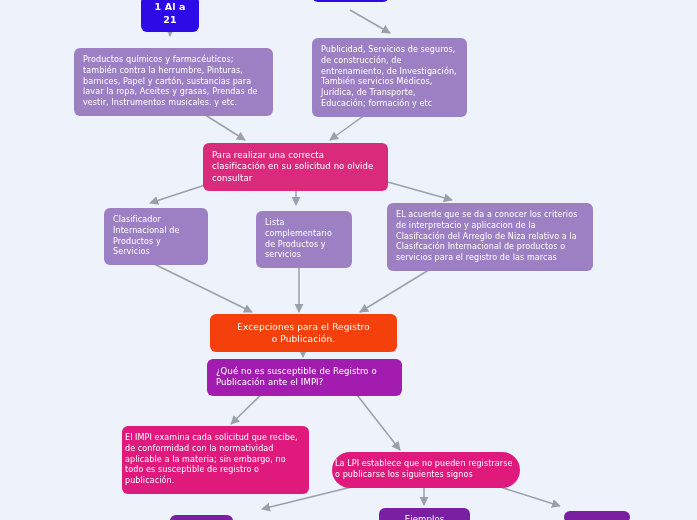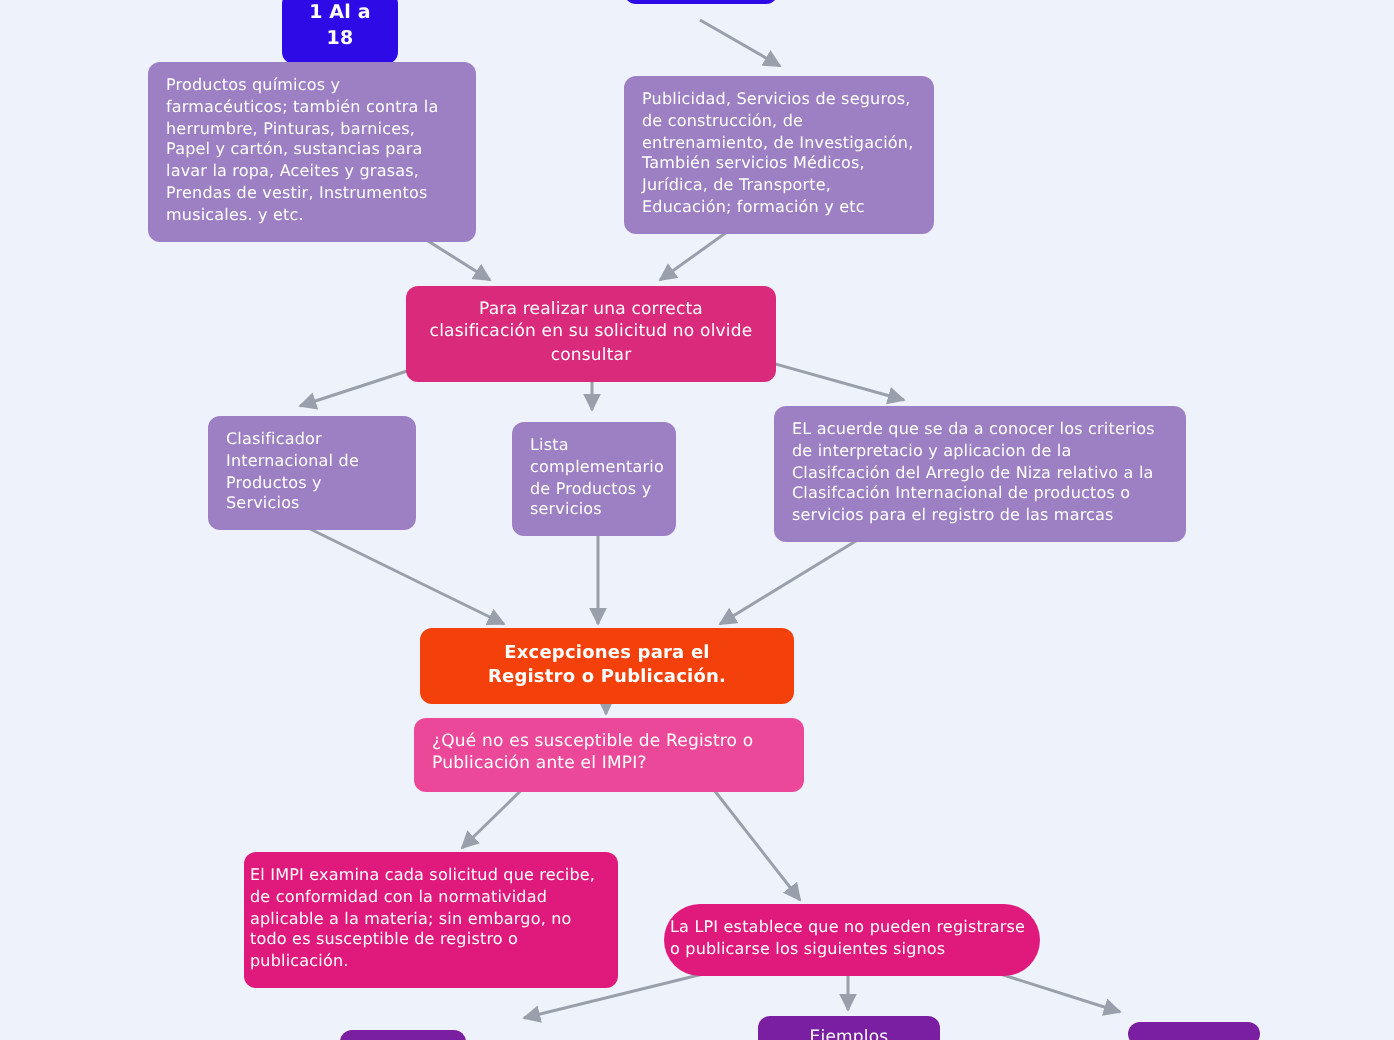--- a/index.html
+++ b/index.html
@@ -59,35 +59,35 @@
     background: #7b1fa2;
     font-size: 8.5px;
     padding: 6px 9px;
     text-align: center;
   }
   .n-pink {
     background: #da2a7c;
     font-size: 8.5px;
     padding: 7px 9px;
   }
-  .n-pink.center { text-align: center; }
+  .n-pink.center { text-align: left; }
   .n-magenta {
     background: #e0197d;
     font-size: 8px;
     padding: 7px 3px;
   }
   .n-violet {
-    background: #ec4899;
+    background: #a21caf;
     font-size: 8.5px;
     padding: 7px 9px;
   }
   .n-orange {
     background: #f4400b;
     font-size: 9px;
-    font-weight: bold;
+    font-weight: normal;
     text-align: center;
     padding: 7px 23px;
   }
   .n-purplebar {
     background: #7b1fa2;
     font-size: 8.5px;
     padding: 6px 9px;
   }
 </style>
 </head>
@@ -122,44 +122,44 @@
       <path d="M270,386 L231,424"></path>
       <path d="M350,386 L400,450"></path>
 
       <path d="M380,480 L262,509"></path>
       <path d="M424,480 L424,505"></path>
       <path d="M478,480 L560,506"></path>
     </g>
   </svg>
 
   <div class="node n-blue" style="left:141px; top:-4px; width:58px;">
-    <span class="txt">1 Al a 18</span>
+    <span class="txt">1 Al a 21</span>
   </div>
 
   <div class="node n-blue" style="left:312px; top:-10px; width:77px; height:12px; padding:0;">
     <span class="txt"></span>
   </div>
 
-  <div class="node n-purple" style="left:74px; top:31px; width:164px;">
+  <div class="node n-purple" style="left:74px; top:48px; width:199px;">
     <span class="txt">Productos químicos y farmacéuticos; también contra la herrumbre, Pinturas, barnices, Papel y cartón, sustancias para lavar la ropa, Aceites y grasas, Prendas de vestir, Instrumentos musicales.  y etc.</span>
   </div>
 
   <div class="node n-purple" style="left:312px; top:38px; width:155px;">
     <span class="txt">Publicidad, Servicios de seguros, de construcción, de entrenamiento, de Investigación, También servicios Médicos, Jurídica, de Transporte, Educación; formación y etc</span>
   </div>
 
   <div class="node n-pink center" style="left:203px; top:143px; width:185px;">
     <span class="txt">Para realizar una correcta clasificación en su solicitud no olvide consultar</span>
   </div>
 
   <div class="node n-purple" style="left:104px; top:208px; width:104px;">
     <span class="txt">Clasificador Internacional de Productos y Servicios</span>
   </div>
 
-  <div class="node n-purple" style="left:256px; top:211px; width:82px;">
+  <div class="node n-purple" style="left:256px; top:211px; width:96px;">
     <span class="txt">Lista complementario de Productos y servicios</span>
   </div>
 
   <div class="node n-purple" style="left:387px; top:203px; width:206px;">
     <span class="txt">EL acuerde que se da a conocer los criterios de interpretacio  y aplicacion de la Clasifcación del Arreglo de Niza relativo a la Clasifcación Internacional de productos o servicios para el registro de las marcas</span>
   </div>
 
   <div class="node n-orange" style="left:210px; top:314px; width:187px;">
     <span class="txt">Excepciones para el Registro o Publicación.</span>
   </div>

